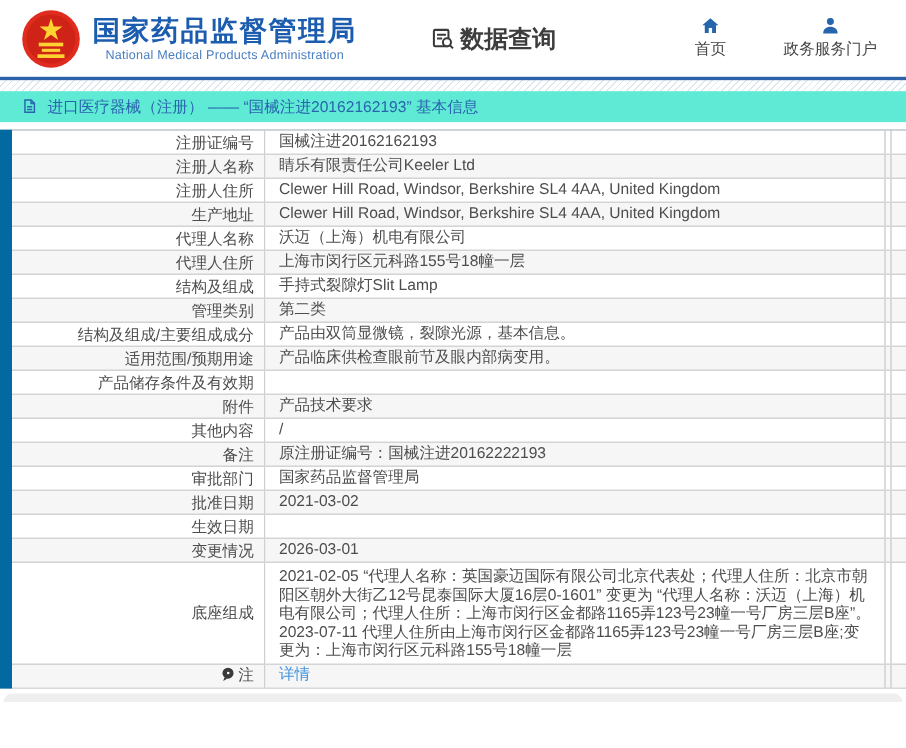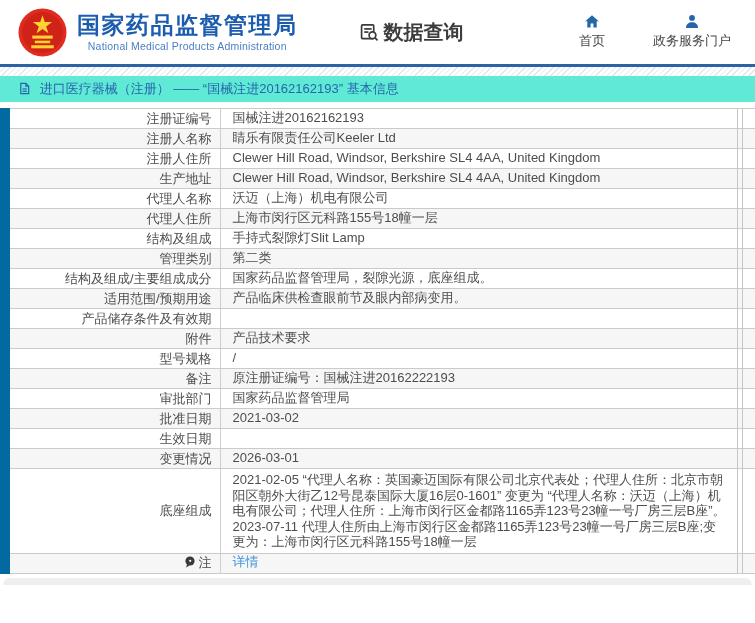--- a/index.html
+++ b/index.html
@@ -177,21 +177,21 @@
       <span>管理类别</span>
     </td>
     <td class="value-cell">第二类</td>
     <td class="narrow-cell"></td>
     <td class="tail-cell"></td>
   </tr>
         <tr>
     <td class="label-cell">
       <span>结构及组成/主要组成成分</span>
     </td>
-    <td class="value-cell">国家药品监督管理局，裂隙光源，底座组成。</td>
+    <td class="value-cell">产品由双筒显微镜，裂隙光源，基本信息。</td>
     <td class="narrow-cell"></td>
     <td class="tail-cell"></td>
   </tr>
         <tr>
     <td class="label-cell">
       <span>适用范围/预期用途</span>
     </td>
     <td class="value-cell">产品临床供检查眼前节及眼内部病变用。</td>
     <td class="narrow-cell"></td>
     <td class="tail-cell"></td>
@@ -207,21 +207,21 @@
         <tr>
     <td class="label-cell">
       <span>附件</span>
     </td>
     <td class="value-cell">产品技术要求</td>
     <td class="narrow-cell"></td>
     <td class="tail-cell"></td>
   </tr>
         <tr>
     <td class="label-cell">
-      <span>型号规格</span>
+      <span>其他内容</span>
     </td>
     <td class="value-cell">/</td>
     <td class="narrow-cell"></td>
     <td class="tail-cell"></td>
   </tr>
         <tr>
     <td class="label-cell">
       <span>备注</span>
     </td>
     <td class="value-cell">原注册证编号：国械注进20162222193</td>

